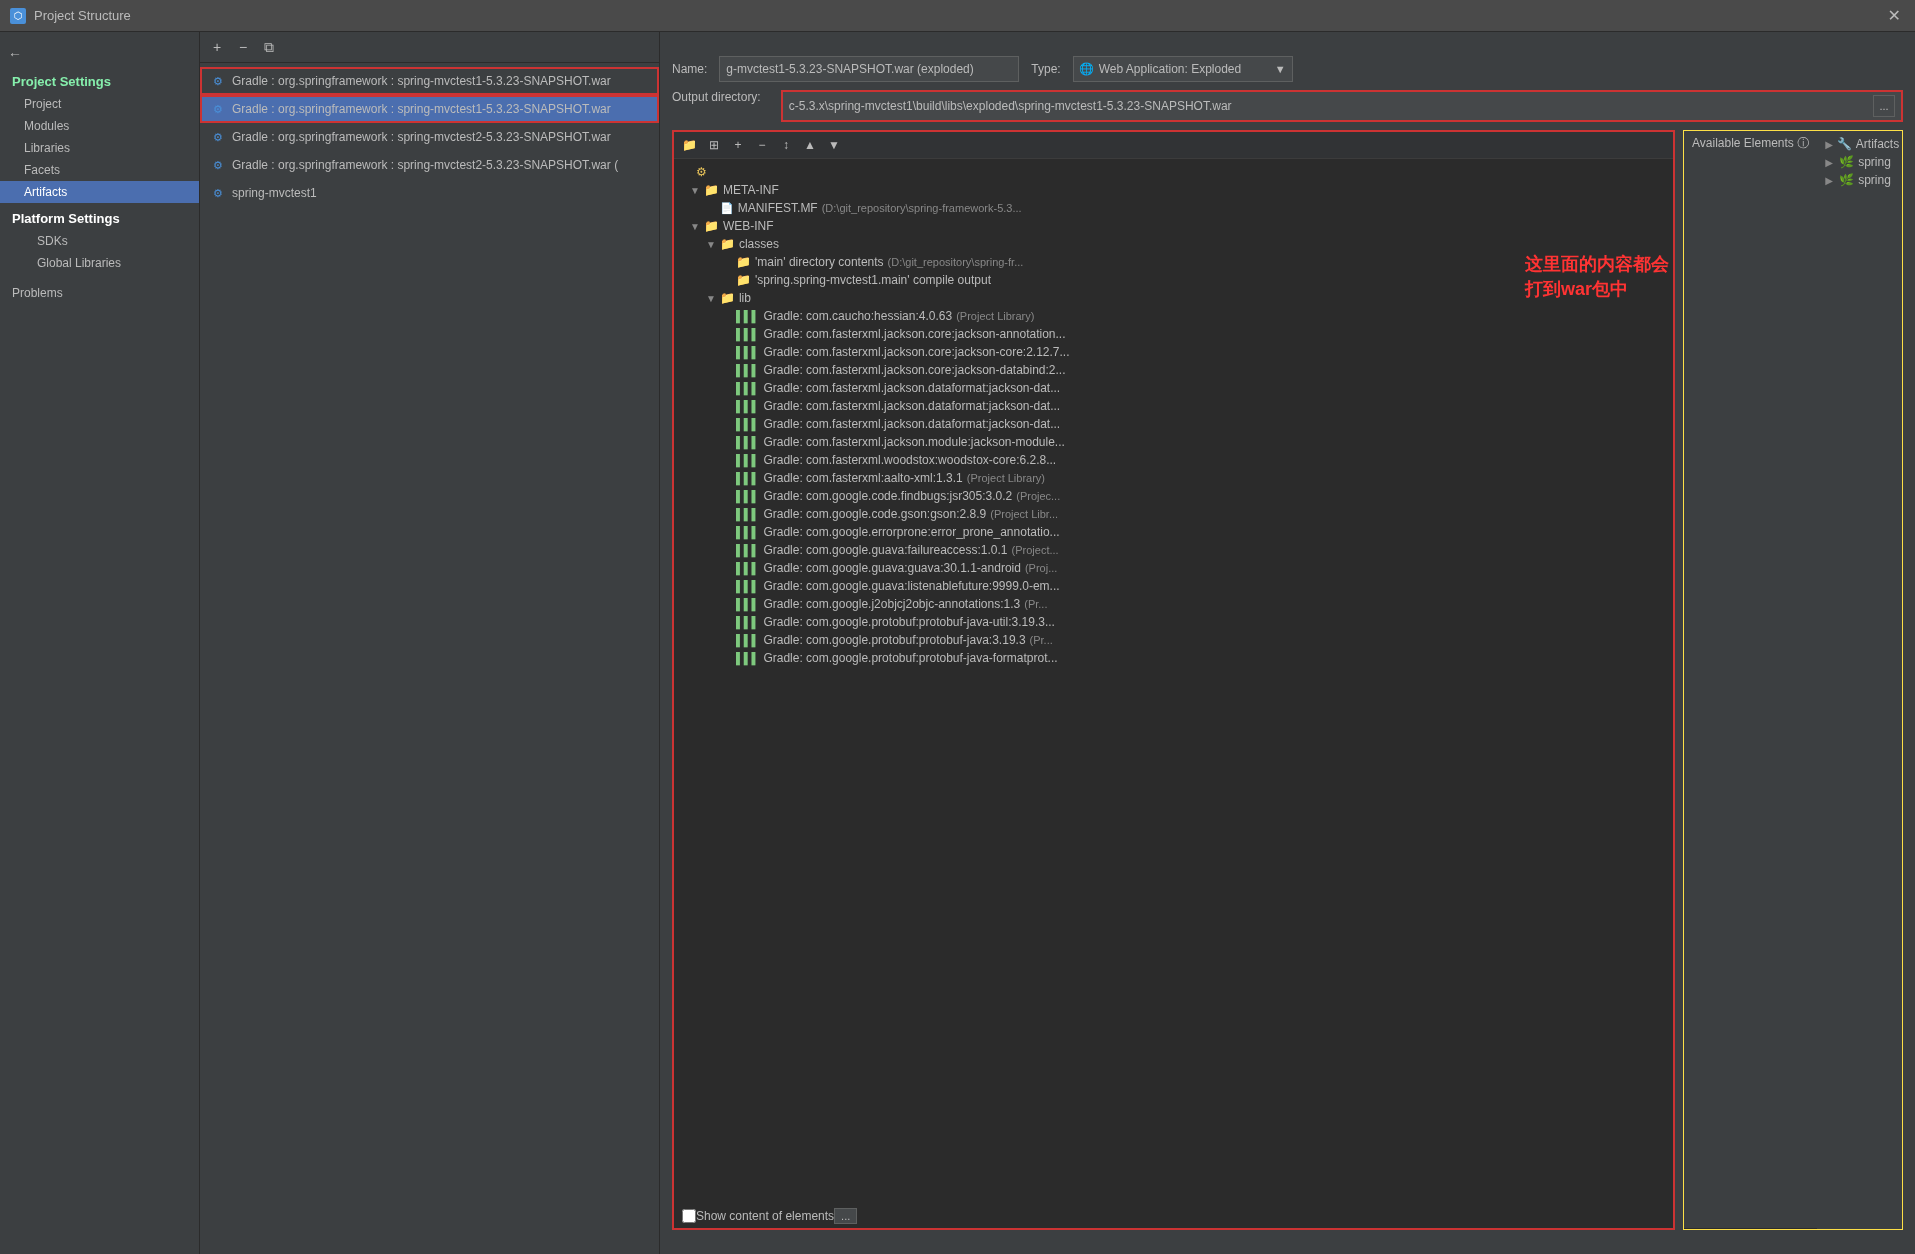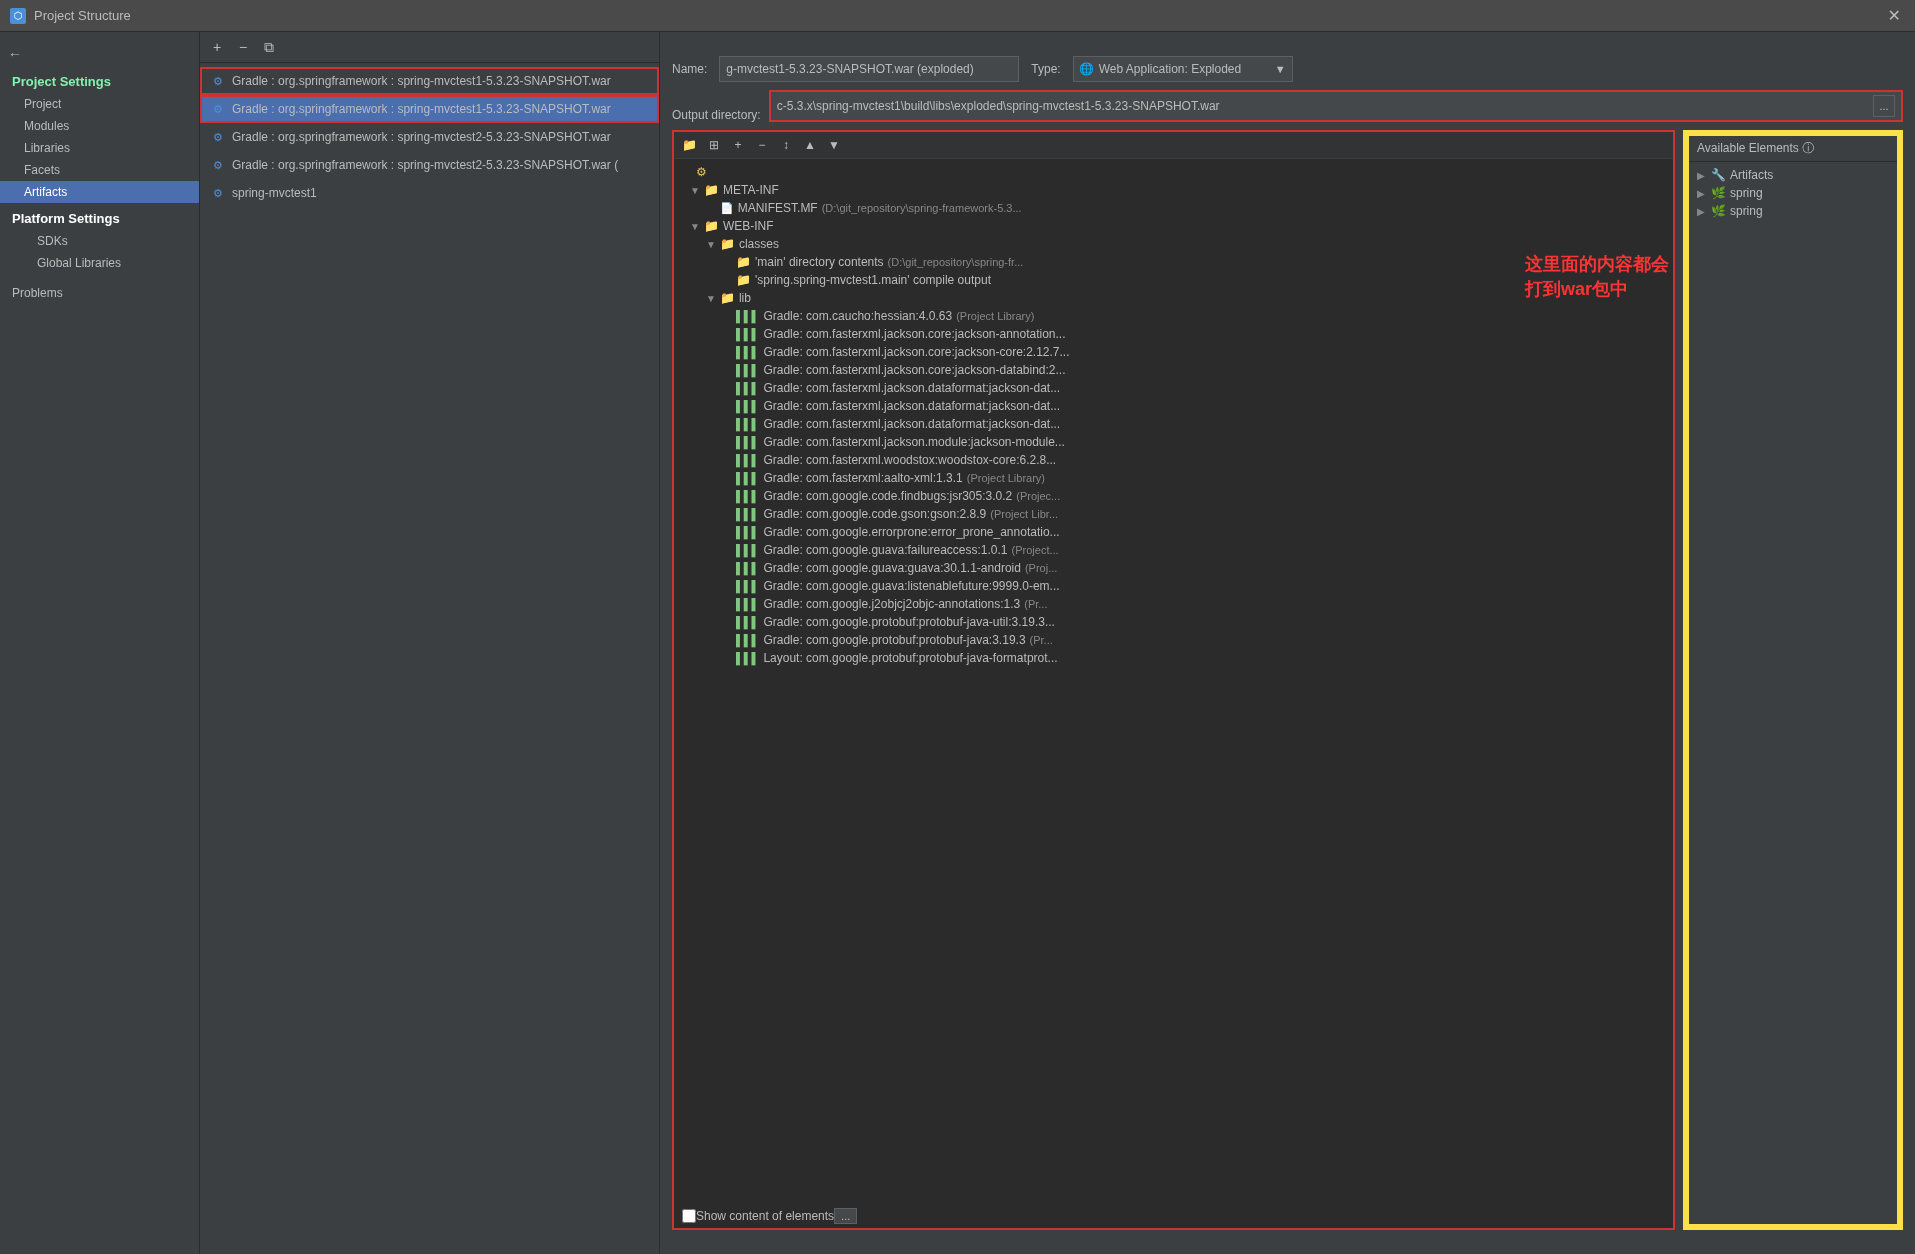--- a/index.html
+++ b/index.html
@@ -306,23 +306,23 @@
     }
     .tree-folder-icon { color: #e8c35a; font-size: 12px; }
     .tree-file-icon { color: #bbbbbb; font-size: 11px; }
     .tree-gradle-icon { color: #7ec97e; font-size: 11px; }
     .tree-text { color: #bbbbbb; }
     .tree-text-gray { color: #888888; font-size: 11px; }
     
     .available-panel {
       width: 220px;
       background: #3c3f41;
-      border: 6px solid #fde047;
-      display: flex;
-      flex-direction: column;
+      border: 1px solid #fde047;
+      display: flex;
+      flex-direction: row;
     }
     .available-title {
       padding: 4px 8px;
       font-size: 12px;
       color: #bbbbbb;
       border-bottom: 1px solid #2b2b2b;
       background: #3c3f41;
     }
     .available-tree {
       flex: 1;
@@ -459,21 +459,21 @@
         <span class="field-label">Name:</span>
         <input class="field-input name-field" type="text" value="g-mvctest1-5.3.23-SNAPSHOT.war (exploded)" style="">
         <span class="field-label">Type:</span>
         <div style="display:flex;align-items:center;background:#45484a;border:1px solid #5e6060;padding:2px 6px;min-width:220px;height:26px;gap:4px;">
           <span style="font-size:12px;color:#4a90d9;">🌐</span>
           <span style="font-size:12px;color:#bbbbbb;flex:1;">Web Application: Exploded</span>
           <span style="color:#bbbbbb;font-size:11px;">▼</span>
         </div>
       </div>
 
-      <div style="display:flex;align-items:flex-end;gap:8px;margin-bottom:8px;">
+      <div style="display:flex;align-items:flex-start;gap:20px;margin-bottom:8px;">
         <span class="field-label">Output directory:</span>
         <div style="flex:1;display:flex;align-items:center;background:#45484a;border:2px solid #cc3333;padding:3px 6px;gap:4px;">
           <input class="output-dir-field" type="text" style="flex: 1 1 0%; background: transparent; border: none; color: rgb(187, 187, 187); font-size: 12px; outline: none;" value="c-5.3.x\spring-mvctest1\build\libs\exploded\spring-mvctest1-5.3.23-SNAPSHOT.war">
           <button class="output-dir-btn">...</button>
         </div>
       </div>
 
 
 
       <div class="output-area">
@@ -631,21 +631,21 @@
               </div>
               <div class="tree-node tree-indent-3">
                 <span class="tree-arrow"></span>
                 <span class="tree-gradle-icon">▌▌▌</span>
                 <span class="tree-text">Gradle: com.google.protobuf:protobuf-java:3.19.3</span>
                 <span class="tree-text-gray"> (Pr...</span>
               </div>
               <div class="tree-node tree-indent-3">
                 <span class="tree-arrow"></span>
                 <span class="tree-gradle-icon">▌▌▌</span>
-                <span class="tree-text">Layout: com.google.protobuf:protobuf-java-formatprot...</span>
+                <span class="tree-text">Gradle: com.google.protobuf:protobuf-java-formatprot...</span>
               </div>
             </div>
 
           <div class="show-content-row" style="padding:4px 8px;">
             <input type="checkbox" class="checkbox" style="">
             <span class="field-label">Show content of elements</span>
             <button style="padding:1px 6px;background:#45484a;border:1px solid #5e6060;color:#bbbbbb;cursor:pointer;font-size:11px;">...</button>
           </div>
         </div>
 

